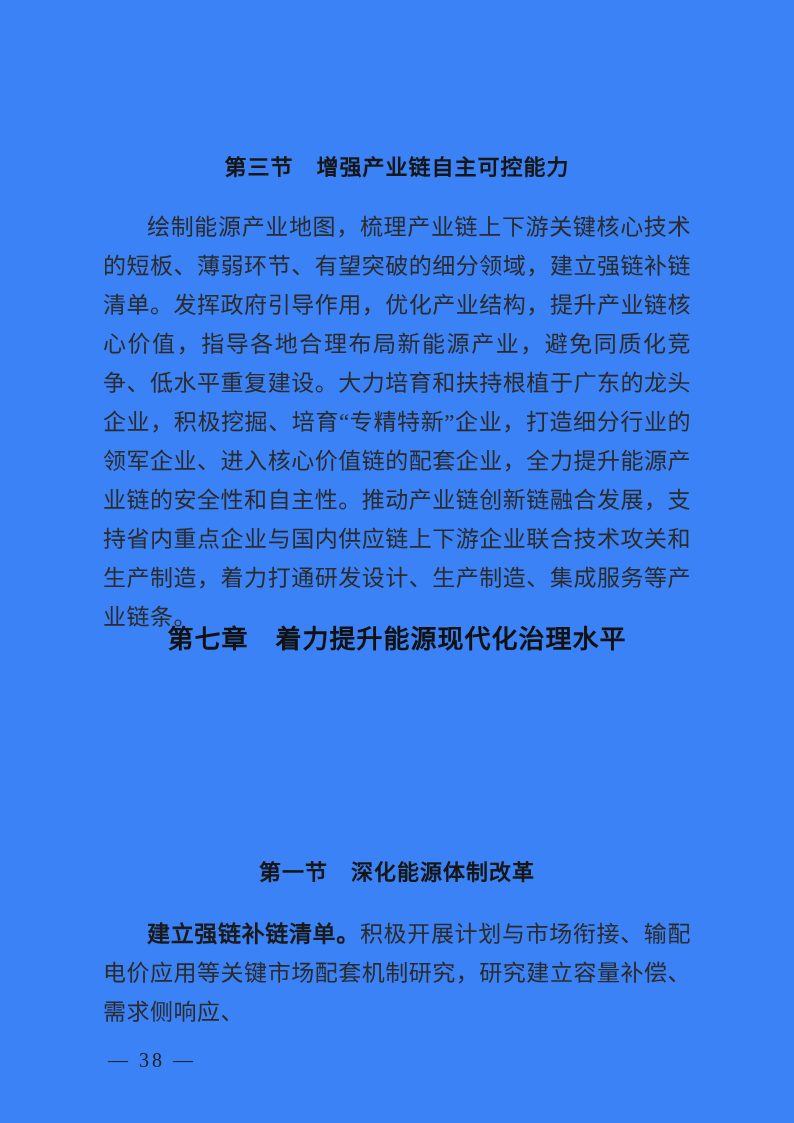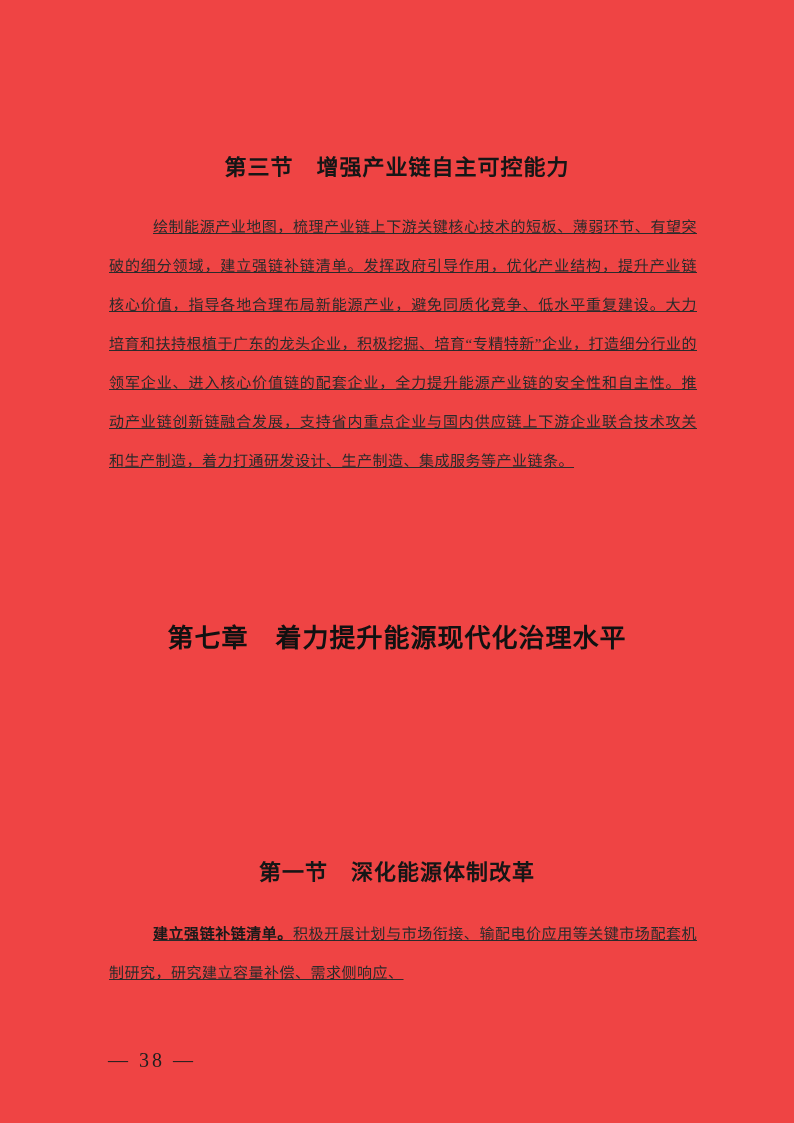--- a/index.html
+++ b/index.html
@@ -4,21 +4,21 @@
 <style>
   html, body {
     margin: 0;
     padding: 0;
     background: #ffffff;
   }
   .page {
     position: relative;
     width: 794px;
     height: 1123px;
-    background: #ef4444;
+    background: #3b82f6;
     overflow: hidden;
     font-family: "Liberation Serif", "DejaVu Serif", serif;
     color: #2b2b2b;
   }
   .section-heading {
     position: absolute;
     left: 103px;
     width: 588px;
     text-align: center;
     font-family: "Liberation Sans", "DejaVu Sans", sans-serif;
@@ -27,39 +27,38 @@
     line-height: 30px;
     color: #161616;
     letter-spacing: 1px;
     white-space: nowrap;
   }
   .chapter-heading {
     position: absolute;
     left: 103px;
     width: 588px;
     text-align: center;
-    font-family: Liberation Mono, monospace;
+    font-family: Liberation Serif, serif;
     font-weight: 700;
     font-size: 26px;
     line-height: 38px;
     color: #111111;
     letter-spacing: 1px;
     white-space: nowrap;
   }
   .para {
     position: absolute;
-    left: 109px;
+    left: 103px;
     width: 588px;
-    font-size: 15px;
+    font-size: 23px;
     line-height: 39px;
     text-align: justify;
     text-indent: 44px;
     letter-spacing: 0.5px;
     color: #2b2b2b;
-    text-decoration: underline;
   }
   .para .lead-bold {
     font-weight: 700;
     color: #1a1a1a;
   }
   .heading-s3   { top: 153px; }
   .para-1       { top: 208px; }
   .heading-c7   { top: 621px; }
   .para-2       { top: 678px; }
   .heading-s1   { top: 858px; }

